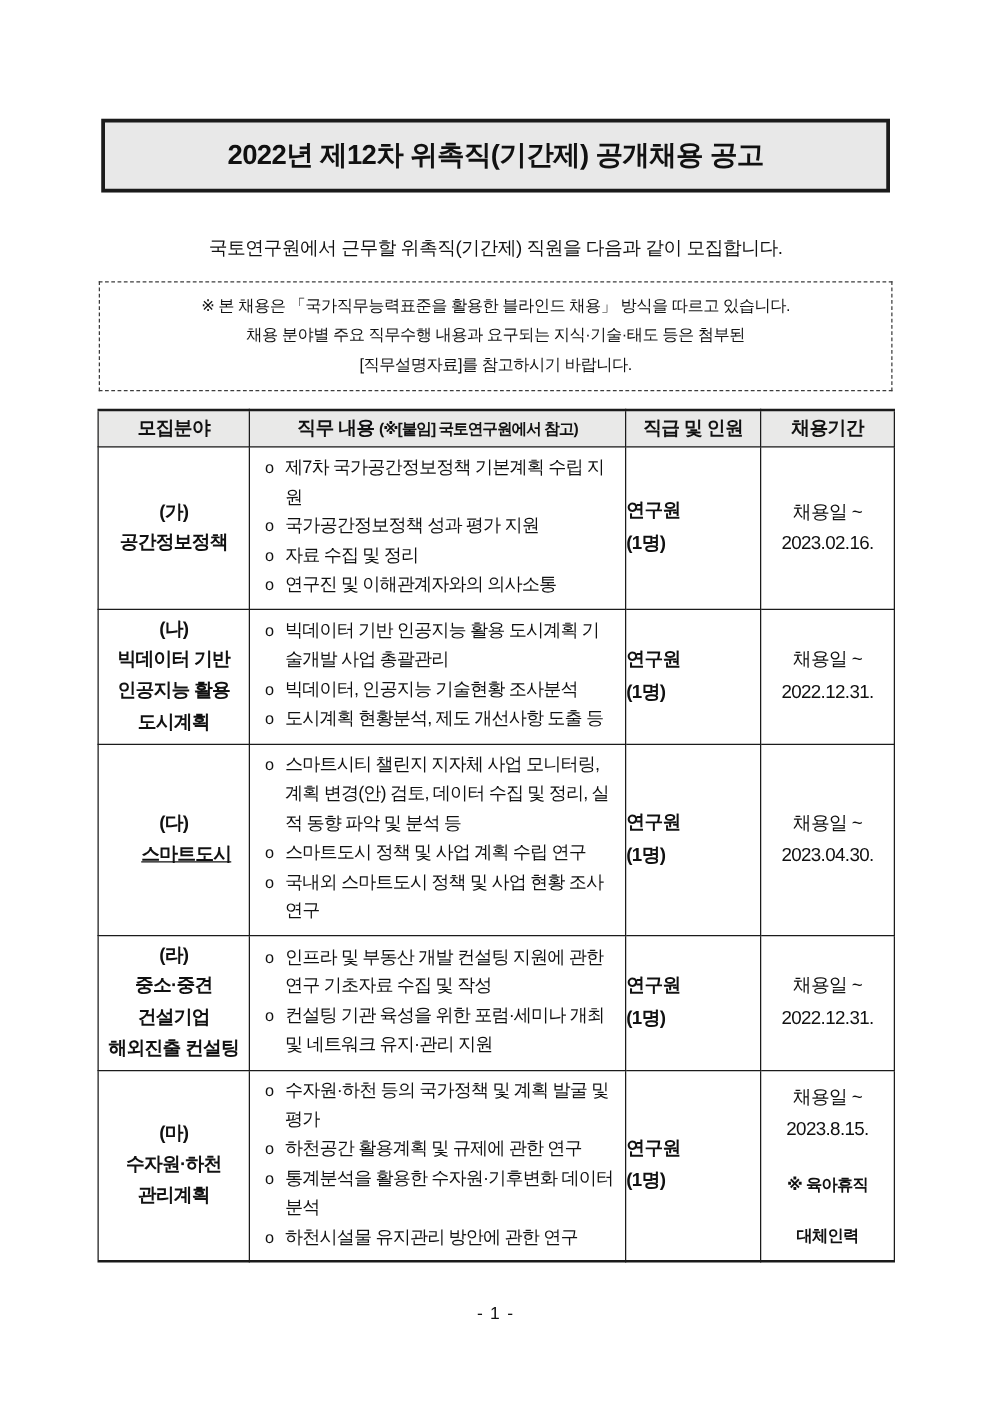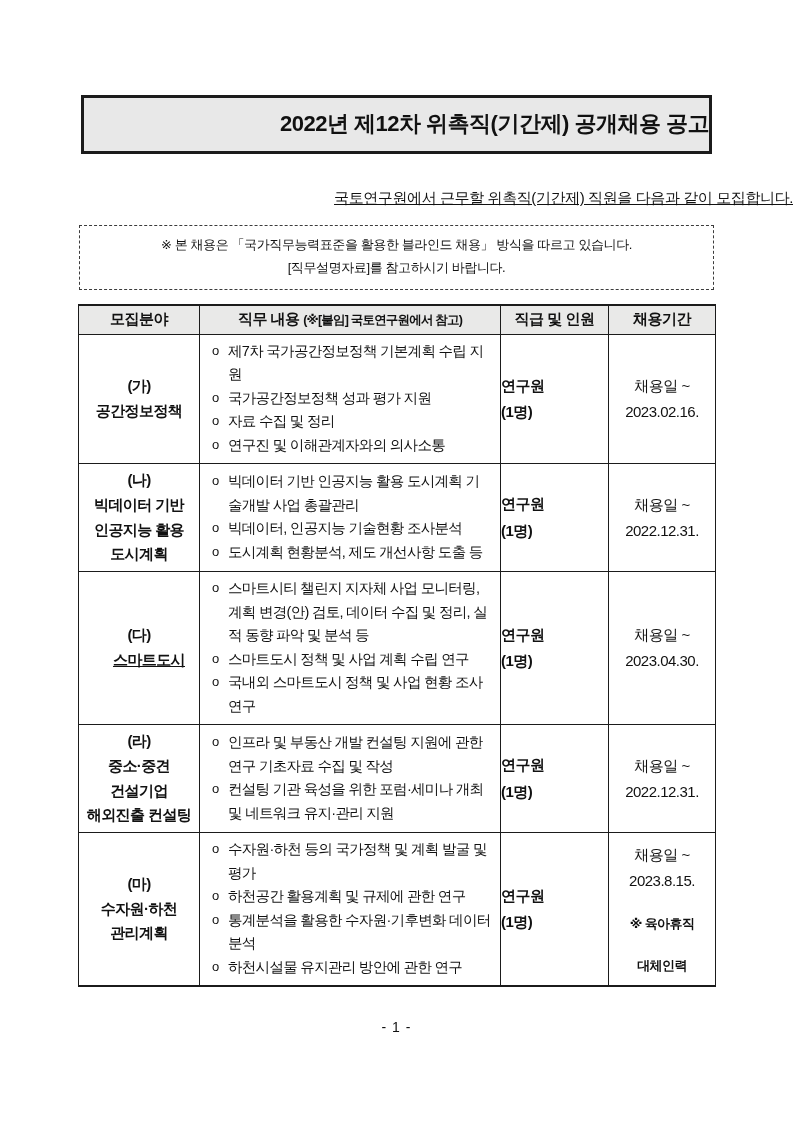--- a/index.html
+++ b/index.html
@@ -21,35 +21,34 @@
     height:1121px;
     background:#ffffff;
     overflow:hidden;
   }
   
   .title-box{
     width:631px;
     margin:95px auto 0 auto;
     border:3px solid var(--border-color);
     background:var(--title-box-bg);
-    text-align:right;
+    text-align:center;
     padding:11px 0 12px 0;
   }
   .title-box h1{
     font-size:22px;
     font-weight:bold;
     letter-spacing:-0.5px;
   }
   
   .intro{
     margin-top:35px;
-    text-align:right;
+    text-align:center;
     font-size:15px;
     letter-spacing:-0.4px;
-    text-decoration:underline;
   }
   
   .notice-box{
     width:635px;
     margin:17px auto 0 auto;
     border:1.5px dashed #3c3c3c;
     padding:7px 4px 9px 4px;
     text-align:center;
     font-size:13px;
     line-height:1.8;
@@ -148,20 +147,21 @@
 <div class="page">
 
   <div class="title-box">
     <h1>2022년 제12차 위촉직(기간제) 공개채용 공고</h1>
   </div>
 
   <p class="intro">국토연구원에서 근무할 위촉직(기간제) 직원을 다음과 같이 모집합니다.</p>
 
   <div class="notice-box">
     <div>※ 본 채용은 「국가직무능력표준을 활용한 블라인드 채용」 방식을 따르고 있습니다.</div>
+    <div>채용 분야별 주요 직무수행 내용과 요구되는 지식·기술·태도 등은 첨부된</div>
     <div>[직무설명자료]를 참고하시기 바랍니다.</div>
   </div>
 
 
   <table class="recruit">
     <colgroup>
       <col style="width:121px">
       <col style="width:301px">
       <col style="width:108px">
       <col style="width:107px">

